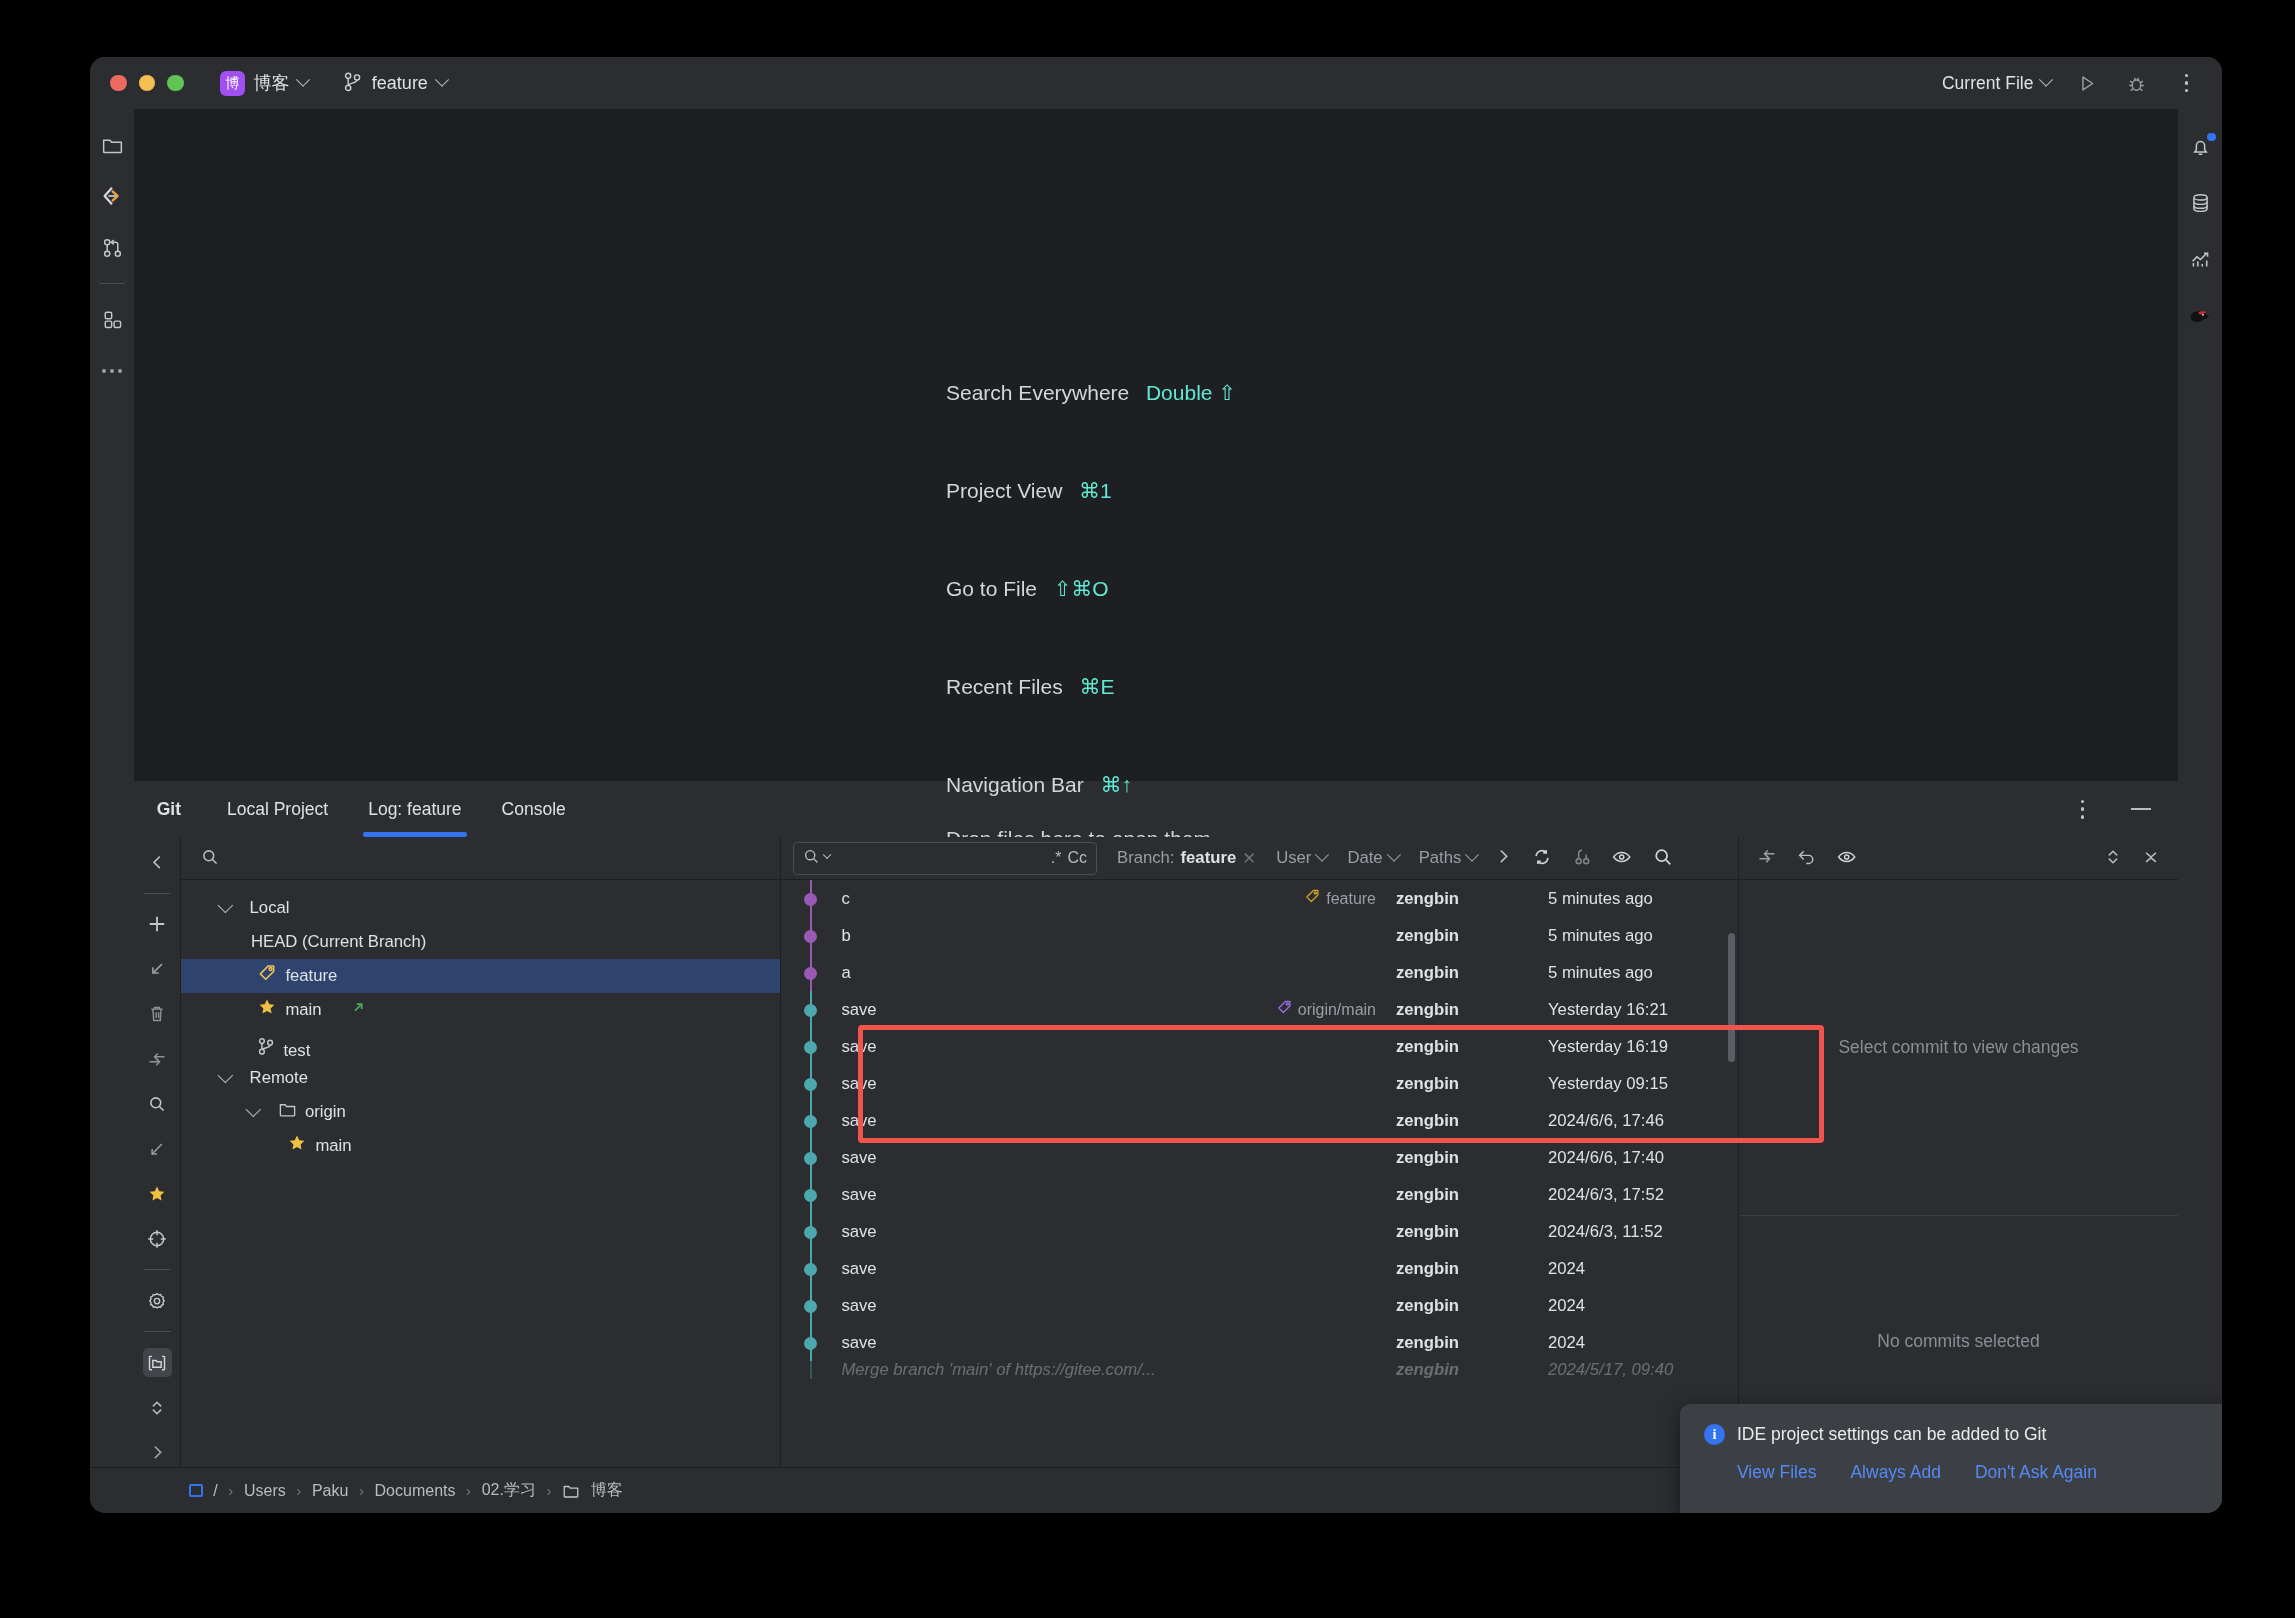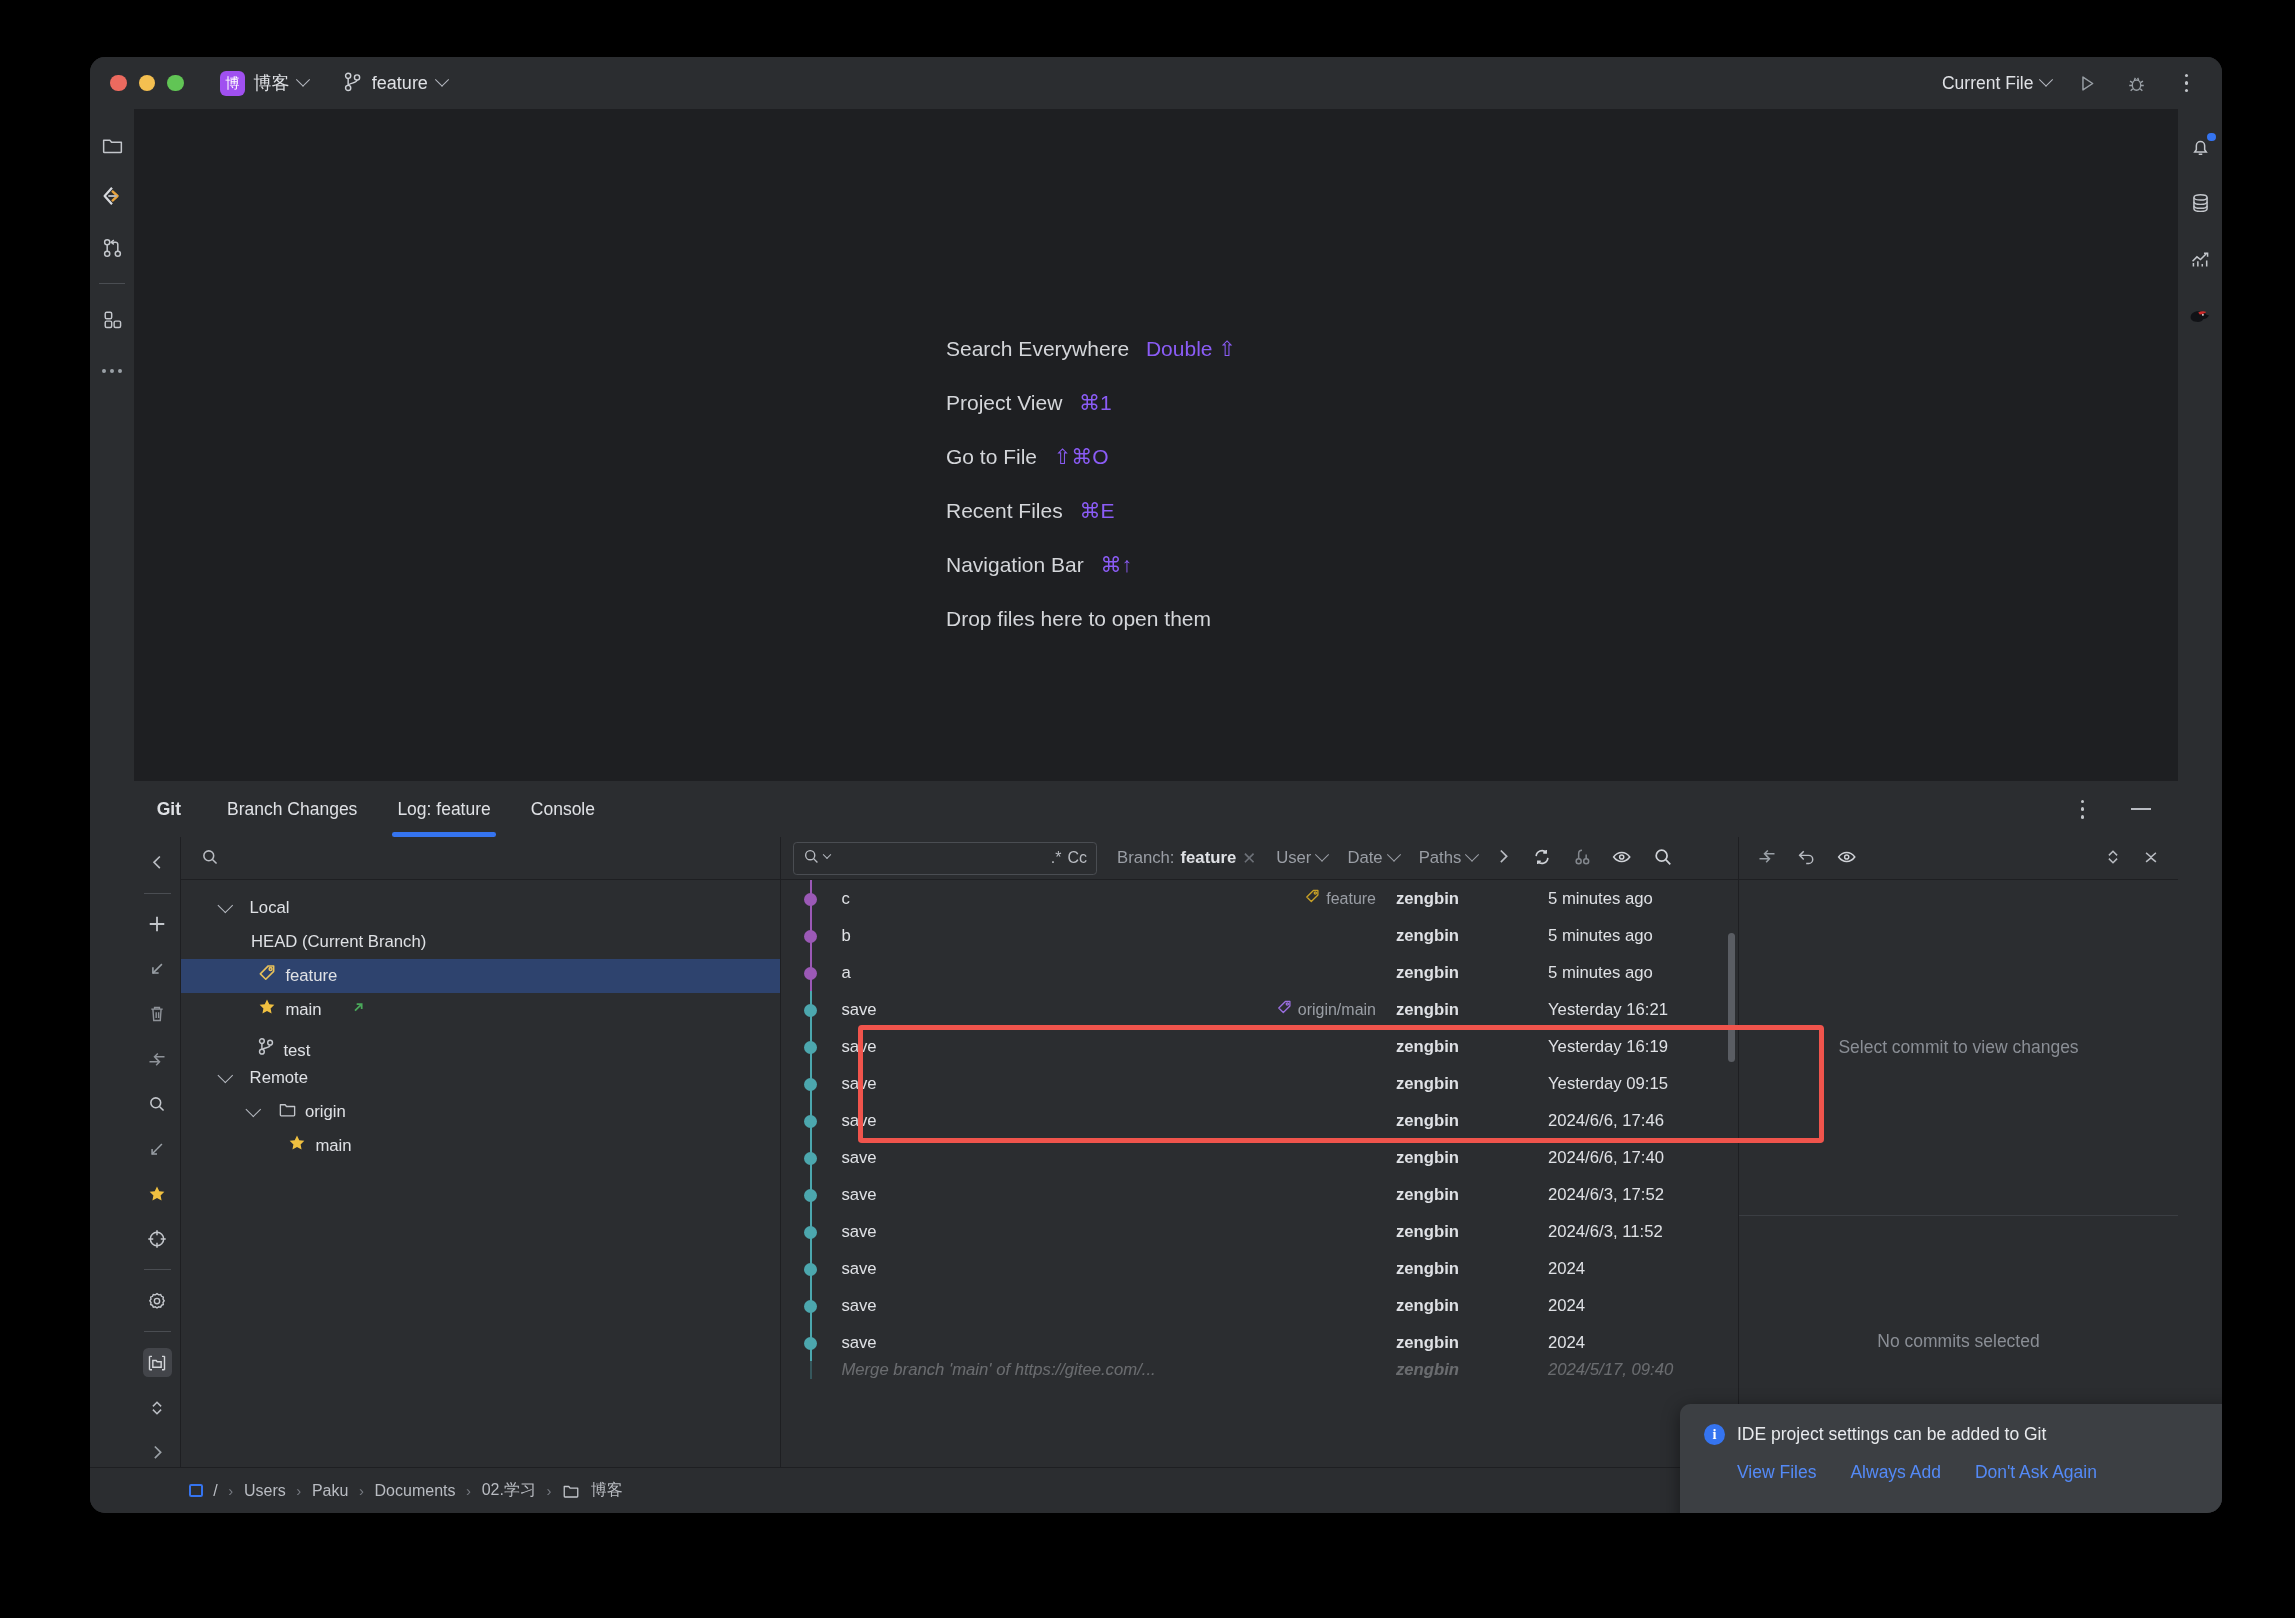--- a/index.html
+++ b/index.html
@@ -94,21 +94,21 @@
   .hints {
     position: absolute;
     left: 812px; top: 228px;
   }
   .hint-row {
     display: flex; align-items: baseline; gap: 16.7px;
     margin-bottom: 30px;
     white-space: nowrap;
   }
   .hint-label { color: #d4d6da; font-size: 21px; }
-  .hint-key { color: #8b5cf6; font-size: 21px; }
+  .hint-key { color: #5eead4; font-size: 21px; margin-top: 44px; }
   .hint-drop { color: #d4d6da; font-size: 21px; margin-top: 6px; }
 
   
   .gitwin {
     flex: 0 0 600px;
     background: #2b2d30;
     display: flex; flex-direction: column;
     border-top: 0.8px solid #1e1f22;
   }
   .git-tabs {
@@ -405,21 +405,21 @@
             <span class="hint-key">⌘↑</span>
           </div>
           <div class="hint-drop">Drop files here to open them</div>
         </div>
       </div>
 
       <div class="gitwin">
 
         <div class="git-tabs">
           <span class="gtab title">Git</span>
-          <span class="gtab">Branch Changes</span>
+          <span class="gtab">Local Project</span>
           <span class="gtab sel">Log: feature</span>
           <span class="gtab">Console</span>
           <span class="git-tabs-right">
             <span class="ic-btn kebab">
                 <i></i>
                 <i></i>
                 <i></i>
               </span>
             <span class="ic-btn">
                 <span class="minus"></span>

